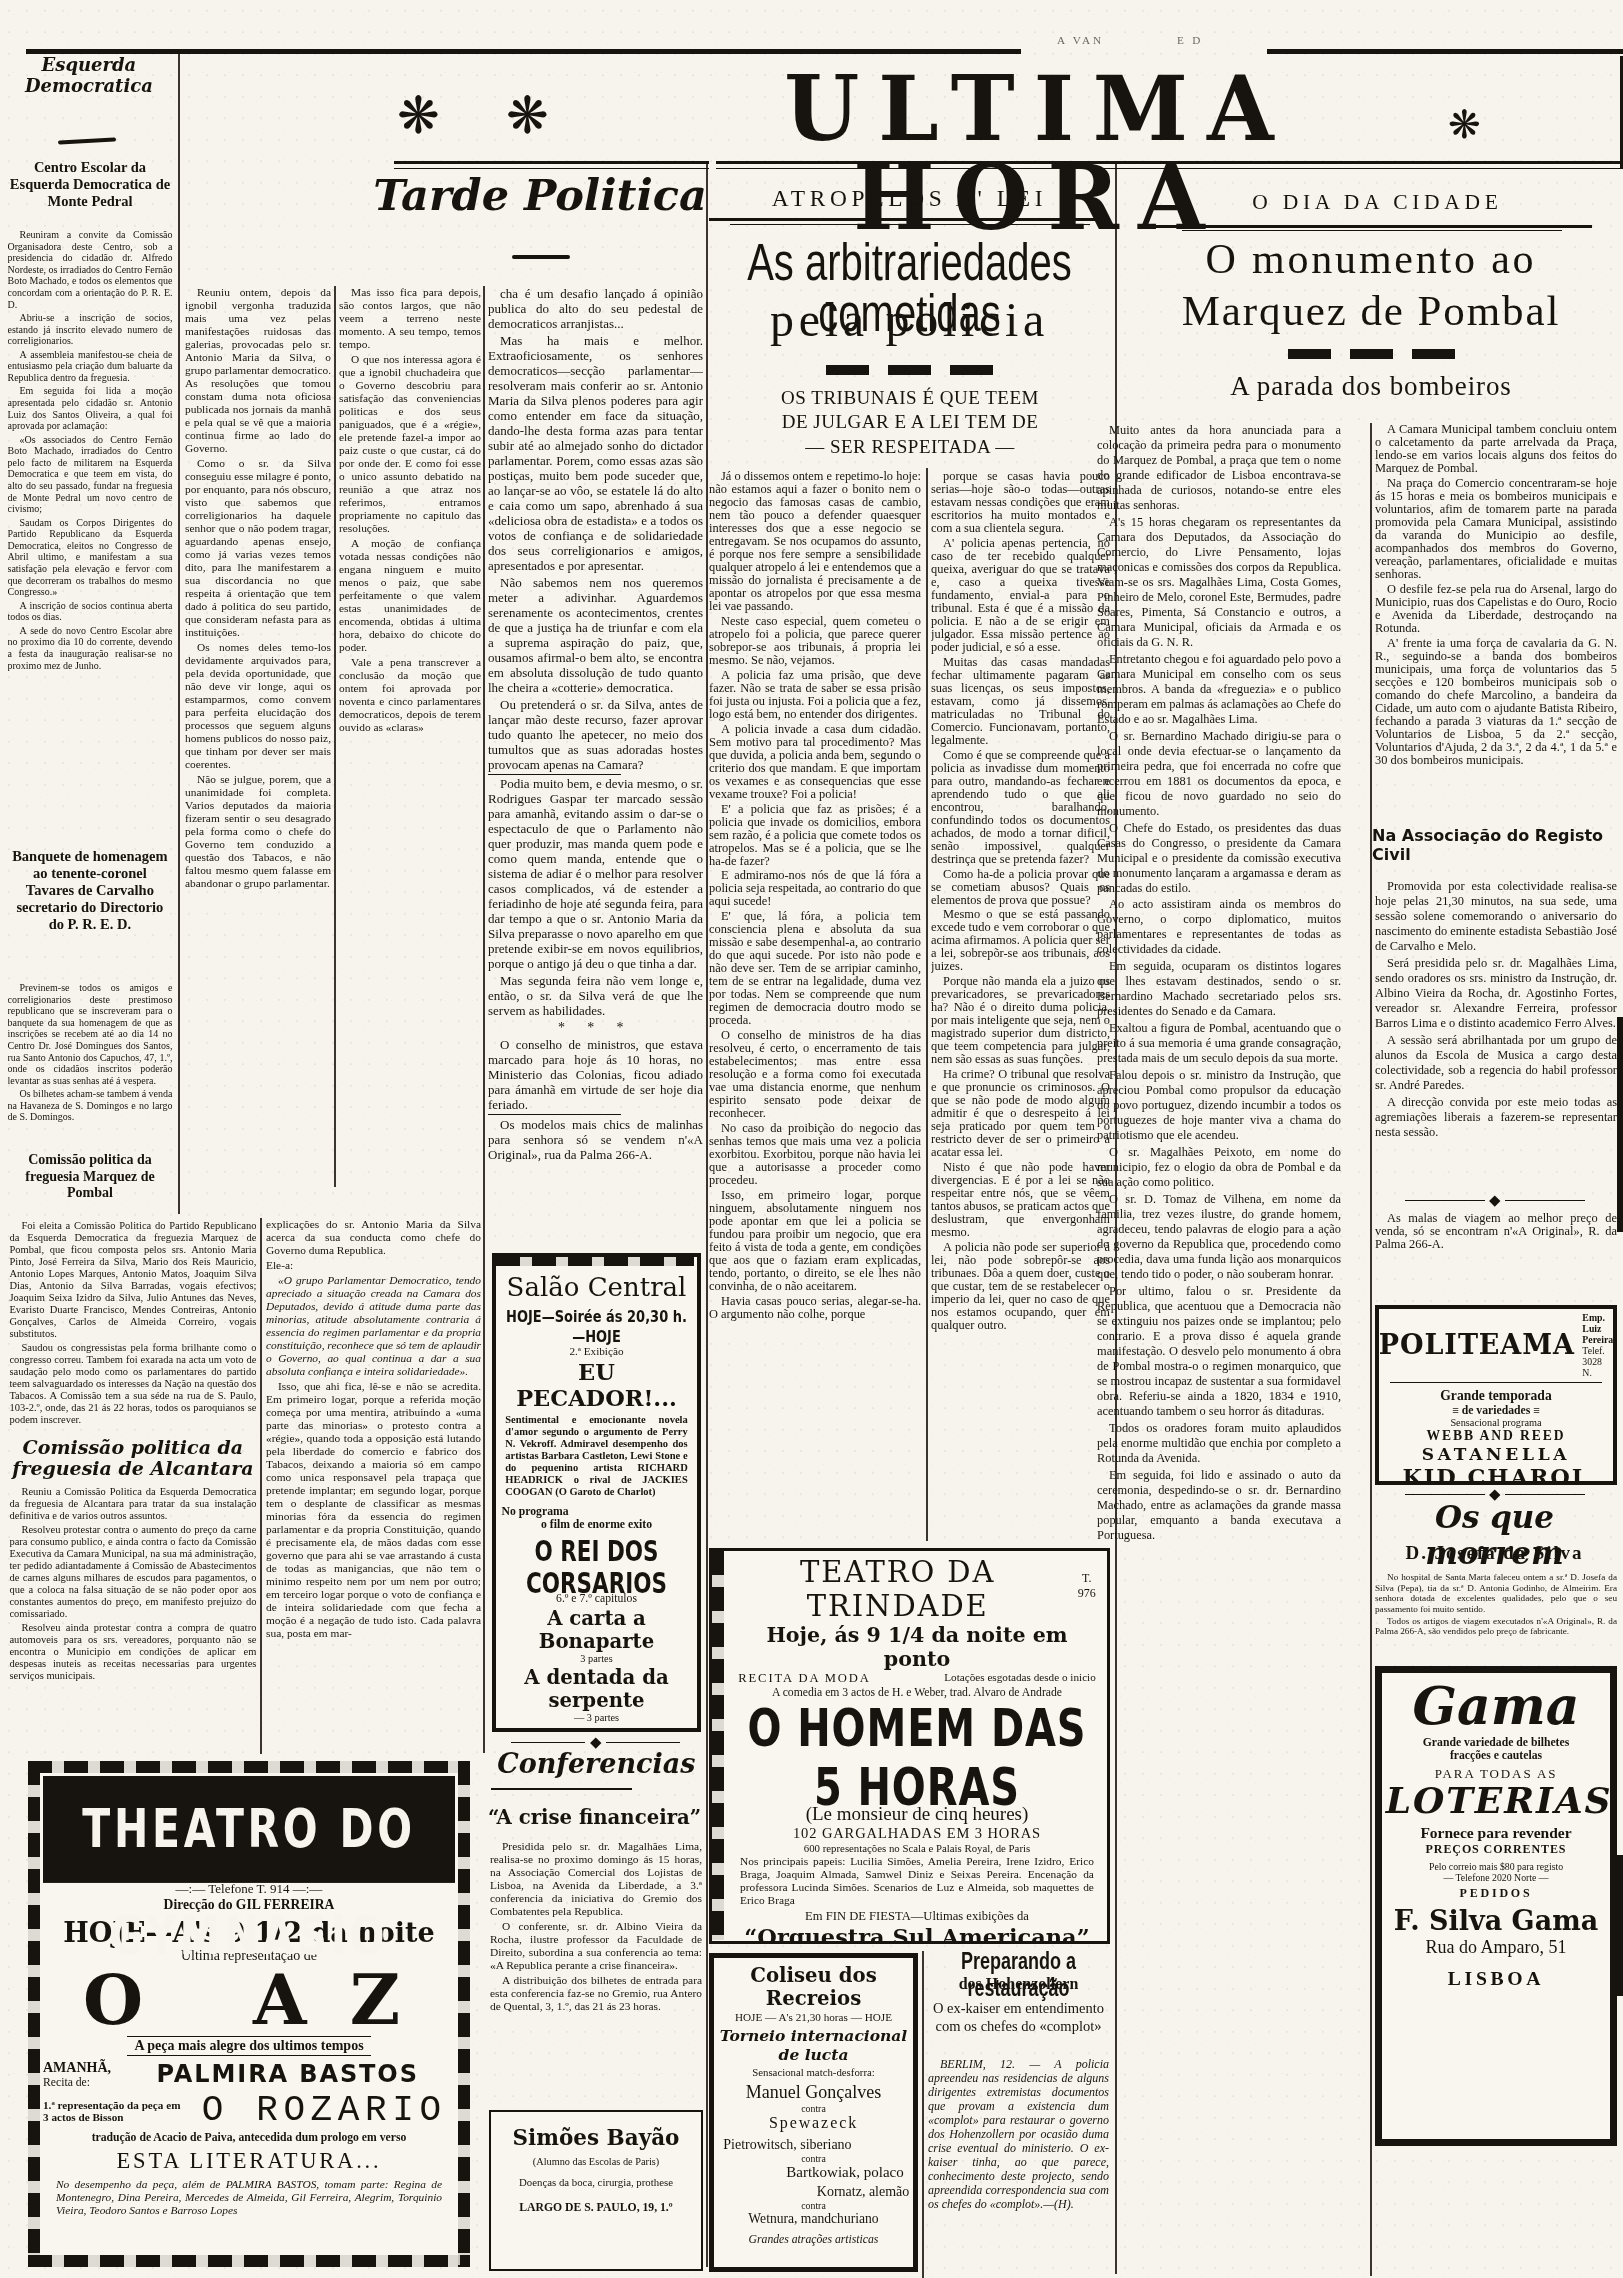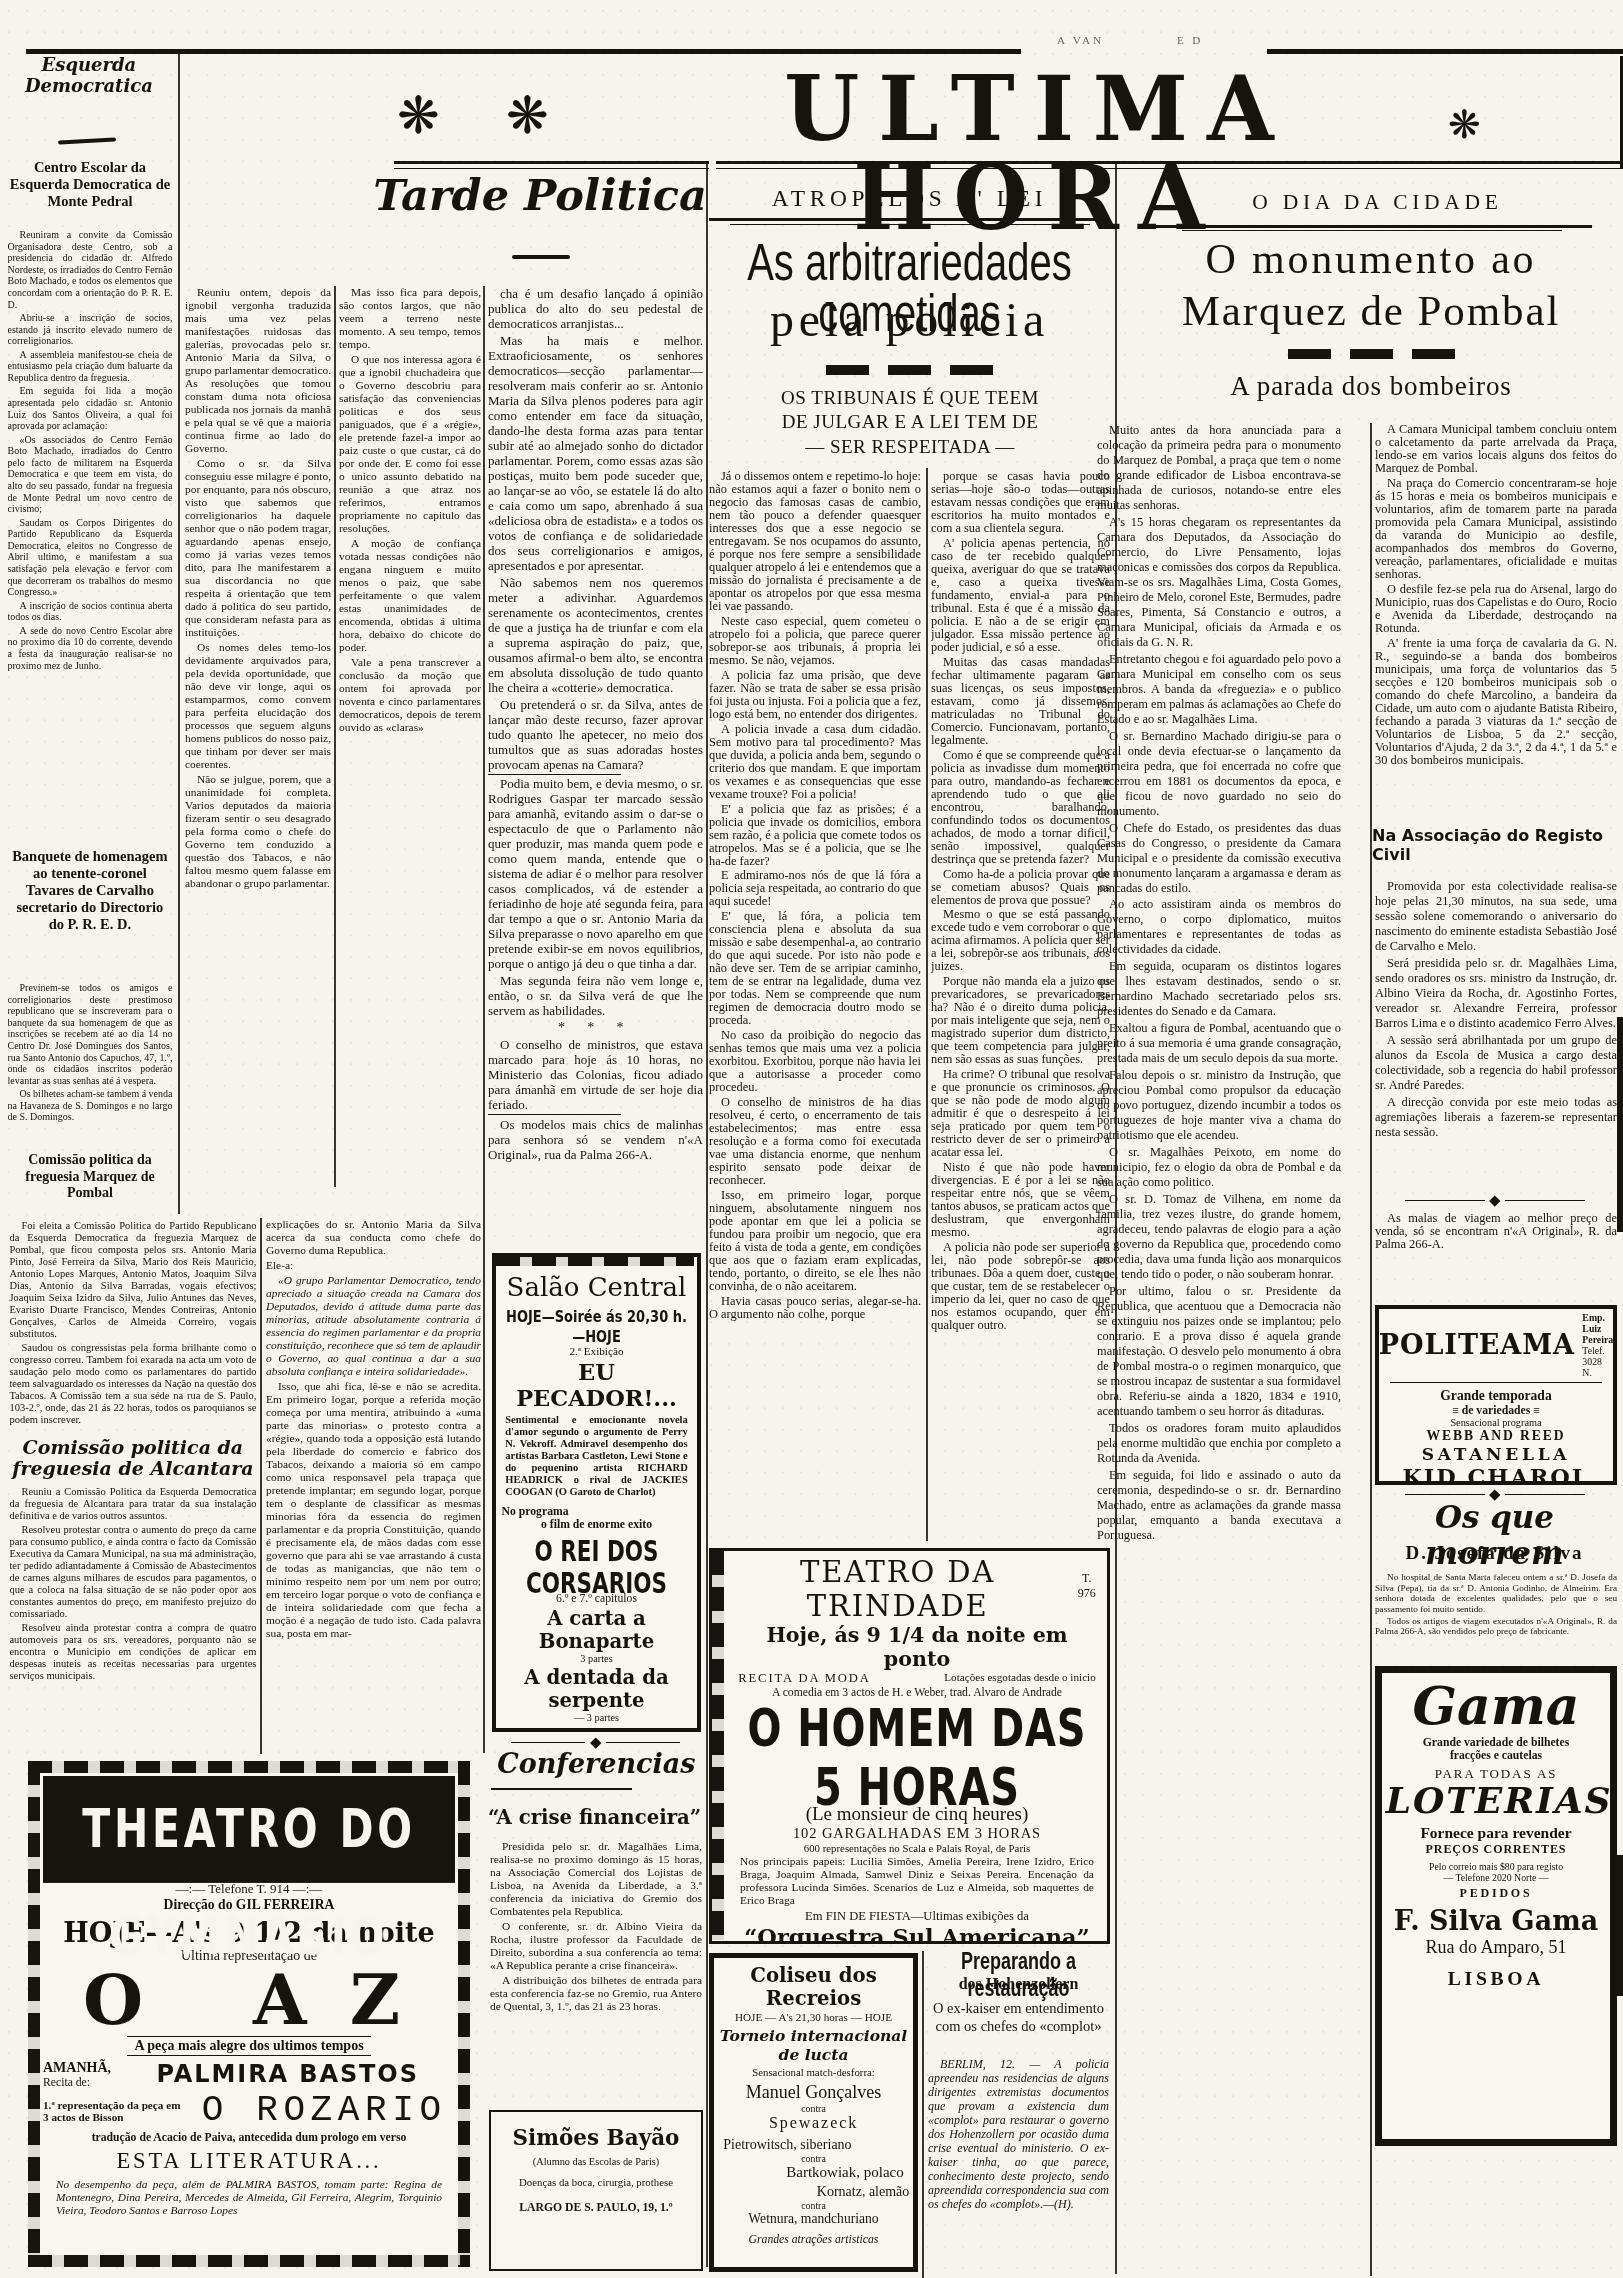--- a/index.html
+++ b/index.html
@@ -171,22 +171,22 @@
   <div class="subhead" style="left:750px;top:435px;width:320px">— SER RESPEITADA —</div>
 
   <div class="c f13" style="left:709px;top:470px;width:212px;height:1071px">
       <p>Já o dissemos ontem e repetimo-lo hoje: não estamos aqui a fazer o bonito nem o negocio das famosas casas de cambio, nem tão pouco a defender quaesquer interesses dos que a esse negocio se entregavam. Se nos ocupamos do assunto, é porque nos fere sempre a sensibilidade qualquer atropelo á lei e entendemos que a missão do jornalista é precisamente a de apontar os atropelos por que essa mesma lei vae passando.</p>
       <p>Neste caso especial, quem cometeu o atropelo foi a policia, que parece querer sobrepor-se aos tribunais, á propria lei mesmo. Se não, vejamos.</p>
       <p>A policia faz uma prisão, que deve fazer. Não se trata de saber se essa prisão foi justa ou injusta. Foi a policia que a fez, logo está bem, no entender dos dirigentes.</p>
       <p>A policia invade a casa dum cidadão. Sem motivo para tal procedimento? Mas que duvida, a policia anda bem, segundo o criterio dos que mandam. E que importam os vexames e as consequencias que esse vexame trouxe? Foi a policia!</p>
       <p>E' a policia que faz as prisões; é a policia que invade os domicilios, embora sem razão, é a policia que comete todos os atropelos. Mas se é a policia, que se lhe ha-de fazer?</p>
       <p>E admiramo-nos nós de que lá fóra a policia seja respeitada, ao contrario do que aqui sucede!</p>
       <p>E' que, lá fóra, a policia tem consciencia plena e absoluta da sua missão e sabe desempenhal-a, ao contrario do que aqui sucede. Por isto não pode e não deve ser. Tem de se arripiar caminho, tem de se entrar na legalidade, duma vez por todas. Nem se compreende que num regimen de democracia doutro modo se proceda.</p>
+      <p>O conselho de ministros de ha dias resolveu, é certo, o encerramento de tais estabelecimentos; mas entre essa resolução e a forma como foi executada vae uma distancia enorme, que nenhum espirito sensato pode deixar de reconhecer.</p>
       <p>No caso da proibição do negocio das senhas temos que mais uma vez a policia exorbitou. Exorbitou, porque não havia lei que a autorisasse a proceder como procedeu.</p>
-      <p>O conselho de ministros de ha dias resolveu, é certo, o encerramento de tais estabelecimentos; mas entre essa resolução e a forma como foi executada vae uma distancia enorme, que nenhum espirito sensato pode deixar de reconhecer.</p>
       <p>Isso, em primeiro logar, porque ninguem, absolutamente ninguem nos pode apontar em que lei a policia se fundou para proibir um negocio, que era feito á vista de toda a gente, em condições que aos que o faziam eram explicadas, tendo, portanto, o direito, se ele lhes não convinha, de o não aceitarem.</p>
       <p>Havia casas pouco serias, alegar-se-ha. O argumento não colhe, porque</p>
     </div>
   <div class="c f13" style="left:931px;top:470px;width:179px;height:1071px">
       <p>porque se casas havia pouco serias—hoje são-o todas—outras estavam nessas condições que eram escritorios ha muito montados e com a sua clientela segura.</p>
       <p>A' policia apenas pertencia, no caso de ter recebido qualquer queixa, averiguar do que se tratava e, caso a queixa tivesse fundamento, envial-a para o tribunal. Esta é que é a missão da policia. E não a de se erigir em julgador. Essa missão pertence ao poder judicial, e só a esse.</p>
       <p>Muitas das casas mandadas fechar ultimamente pagaram as suas licenças, os seus impostos, estavam, como já dissemos, matriculadas no Tribunal do Comercio. Funcionavam, portanto, legalmente.</p>
       <p>Como é que se compreende que a policia as invadisse dum momento para outro, mandando-as fechar e aprendendo tudo o que ali encontrou, baralhando, confundindo todos os documentos achados, de modo a tornar dificil, senão impossivel, qualquer destrinça que se pretenda fazer?</p>
       <p>Como ha-de a policia provar que se cometiam abusos? Quais os elementos de prova que possue?</p>
       <p>Mesmo o que se está passando excede tudo e vem corroborar o que acima afirmamos. A policia quer ser a lei, sobrepõr-se aos tribunais, aos juizes.</p>

